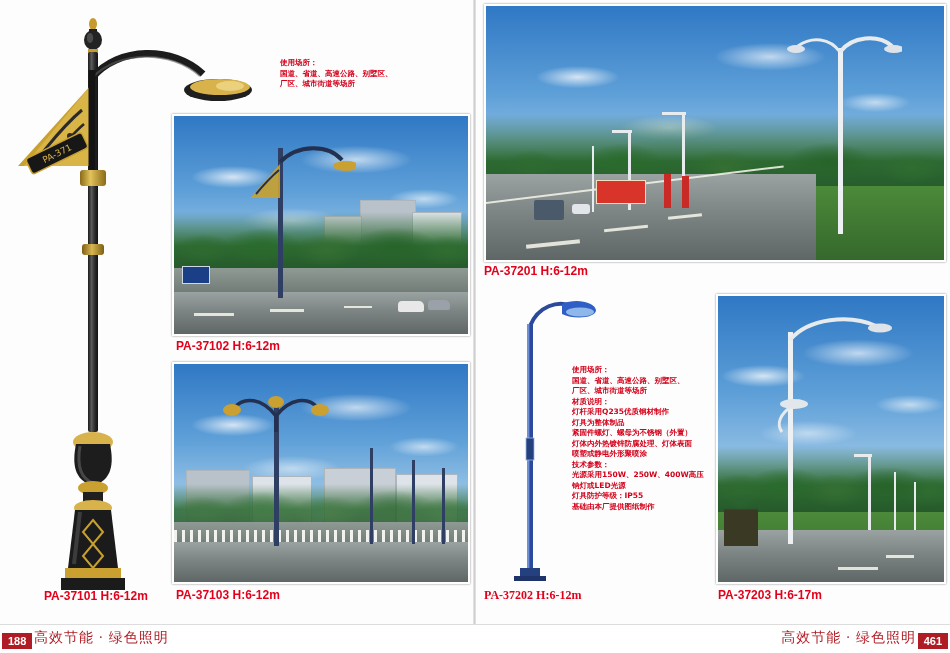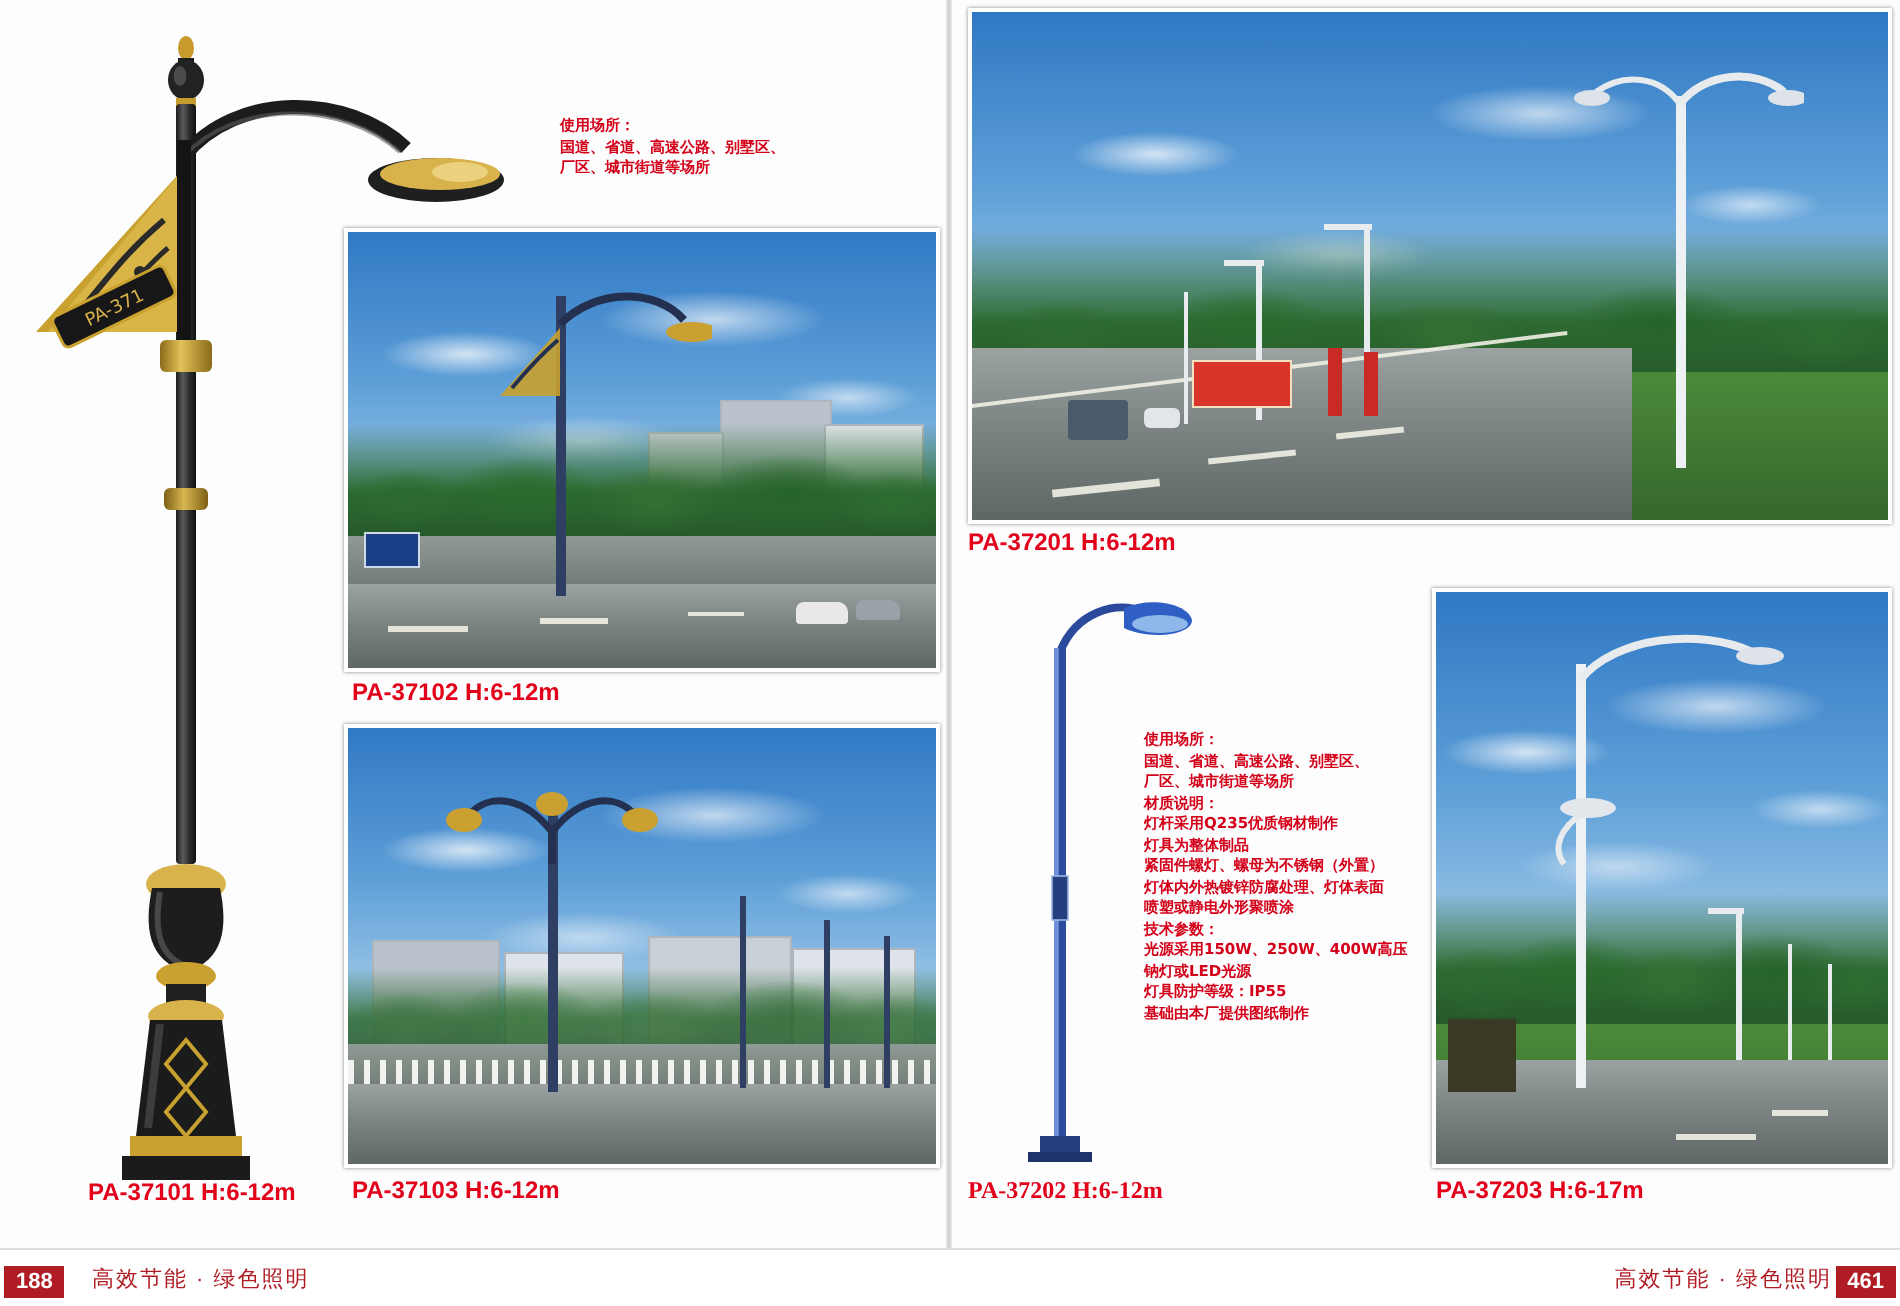--- a/index.html
+++ b/index.html
@@ -32,23 +32,22 @@
     position:absolute;bottom:4px;
     font-size:11px;font-weight:bold;color:#ffffff;
     background:#b01c24;
     padding:2px 6px 2px 6px;
     line-height:12px;
   }
   .pagenum.left{left:2px;}
   .pagenum.right{right:2px;}
   .footer-text{
     position:absolute;bottom:6px;
-    font-size:11px;color:#b01c24;letter-spacing:1px;
-    font-family:Liberation Sans, sans-serif;
-    margin-left:12px;
+    font-size:14px;color:#b01c24;letter-spacing:1px;
+    font-family:Liberation Serif, serif;
   }
   .footer-text.left{left:34px;}
   .footer-text.right{right:34px;}
 
   
   .photo{
     position:absolute;
     border:2px solid #ffffff;
     box-shadow:0 0 2px rgba(0,0,0,.45);
     overflow:hidden;

